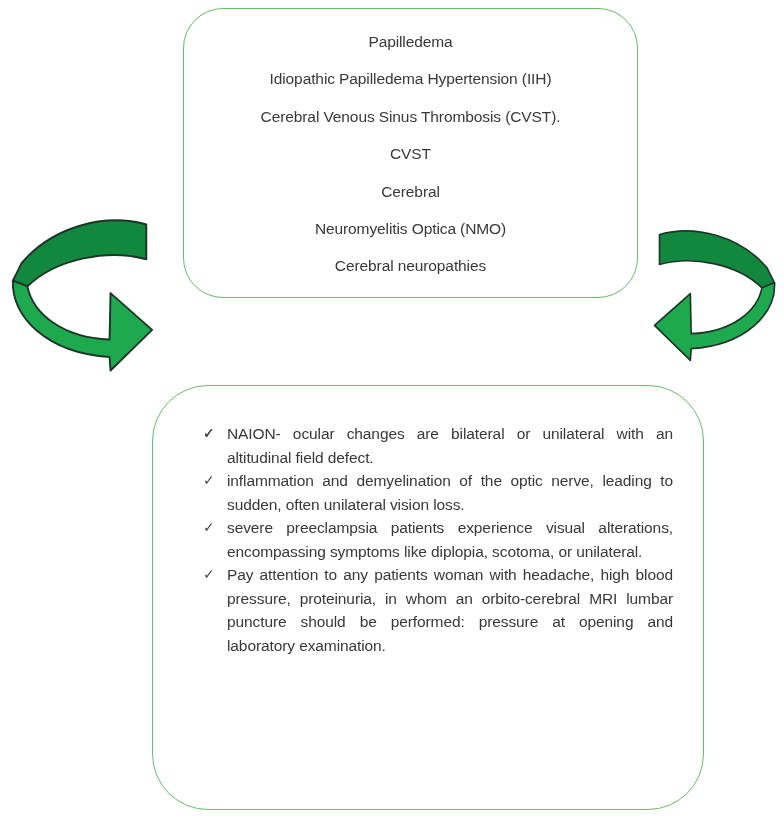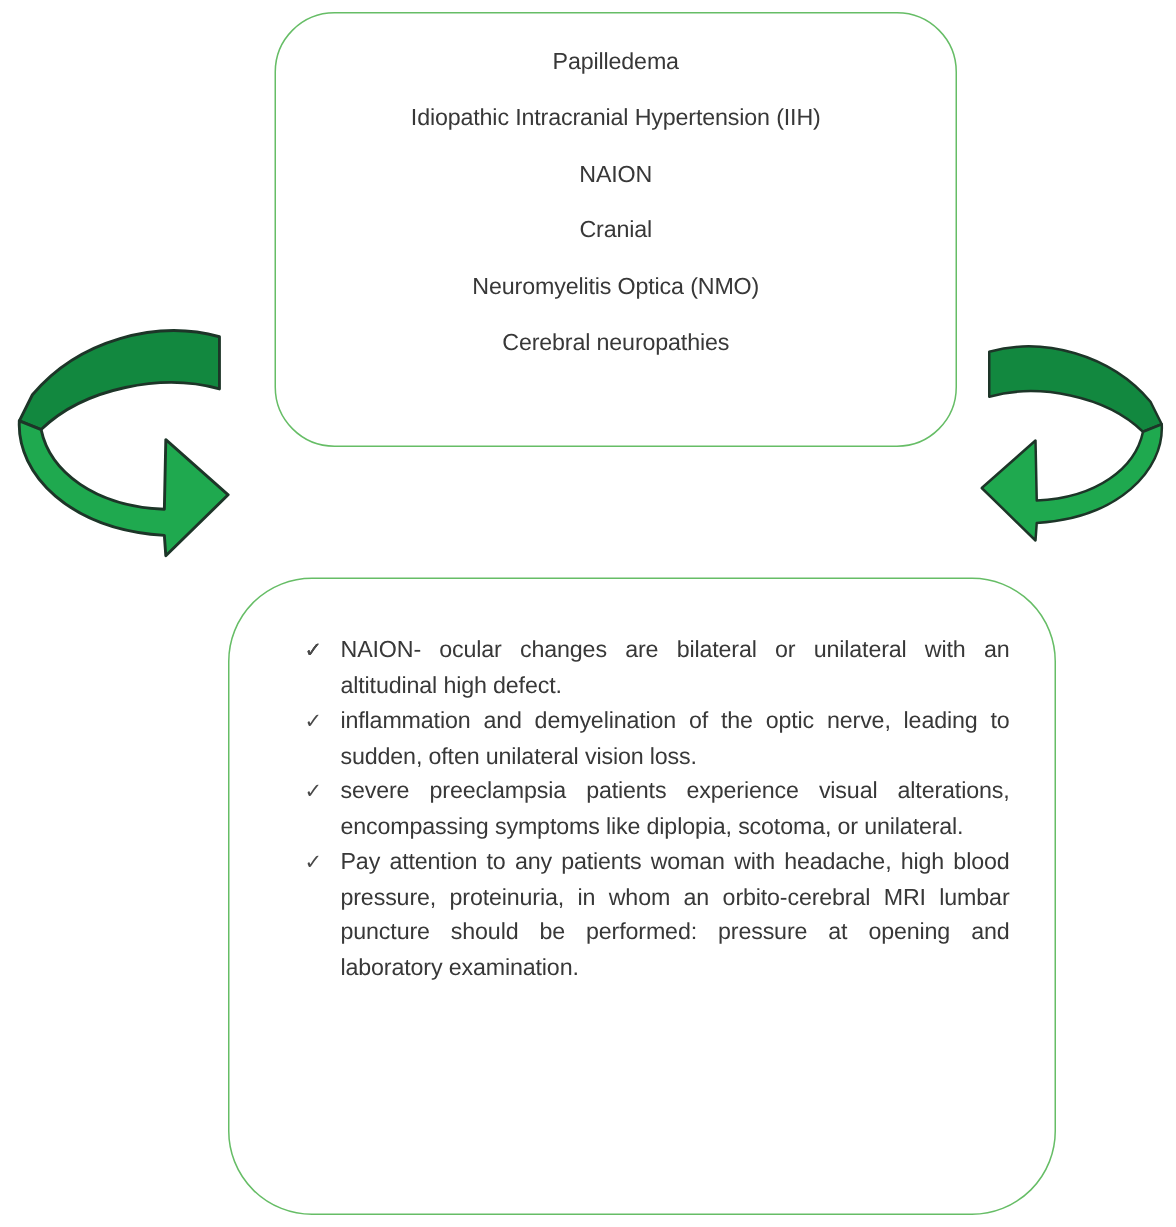--- a/index.html
+++ b/index.html
@@ -81,23 +81,24 @@
     height: 160px;
   }
 </style>
 </head>
 <body>
 
 <div class="canvas">
 
   <div class="box top-box">
     <div class="top-item">Papilledema</div>
-    <div class="top-item">Idiopathic Intracranial Hypertension (IIH)</div>
-    <div class="top-item">NAION</div>
-    <div class="top-item">Cranial</div>
+    <div class="top-item">Idiopathic Papilledema Hypertension (IIH)</div>
+    <div class="top-item">Cerebral Venous Sinus Thrombosis (CVST).</div>
+    <div class="top-item">CVST</div>
+    <div class="top-item">Cerebral</div>
     <div class="top-item">Neuromyelitis Optica (NMO)</div>
     <div class="top-item">Cerebral neuropathies</div>
   </div>
 
   <svg class="arrow arrow-left" viewBox="0 0 150 160" xmlns="http://www.w3.org/2000/svg">
     <path d="M141 5 C98 -7 44 7 12 45 L3 63 L18 69 C48 40 102 30 141 41 Z" stroke-width="2" stroke-linejoin="round" fill="#12883f" stroke="#1d3528"></path>
     <path d="M3 63 C1 100 38 138 103 142 L104 156 L147 114 L104 76 L103 124 C55 122 24 98 18 69 Z" stroke-width="2" stroke-linejoin="round" fill="#1fa94f" stroke="#1d3528"></path>
   </svg>
 
   <svg class="arrow arrow-right" viewBox="0 0 150 160" xmlns="http://www.w3.org/2000/svg">
@@ -109,21 +110,21 @@
 
   <div class="box bottom-box">
     <div class="check-item">
       <span class="check-glyph">✓</span>
     </div>
     <div class="check-item">
       <span class="check-glyph">✓</span>
     </div>
     <div class="check-item">
       <span class="check-glyph">✓</span>
-      <span>NAION- ocular changes are bilateral or unilateral with an altitudinal high defect.</span>
+      <span>NAION- ocular changes are bilateral or unilateral with an altitudinal field defect.</span>
     </div>
     <div class="check-item">
       <span class="check-glyph">✓</span>
       <span>inflammation and demyelination of the optic nerve, leading to sudden, often unilateral vision loss.</span>
     </div>
     <div class="check-item">
       <span class="check-glyph">✓</span>
       <span>severe preeclampsia patients experience visual alterations, encompassing symptoms like diplopia, scotoma, or unilateral.</span>
     </div>
     <div class="check-item">

